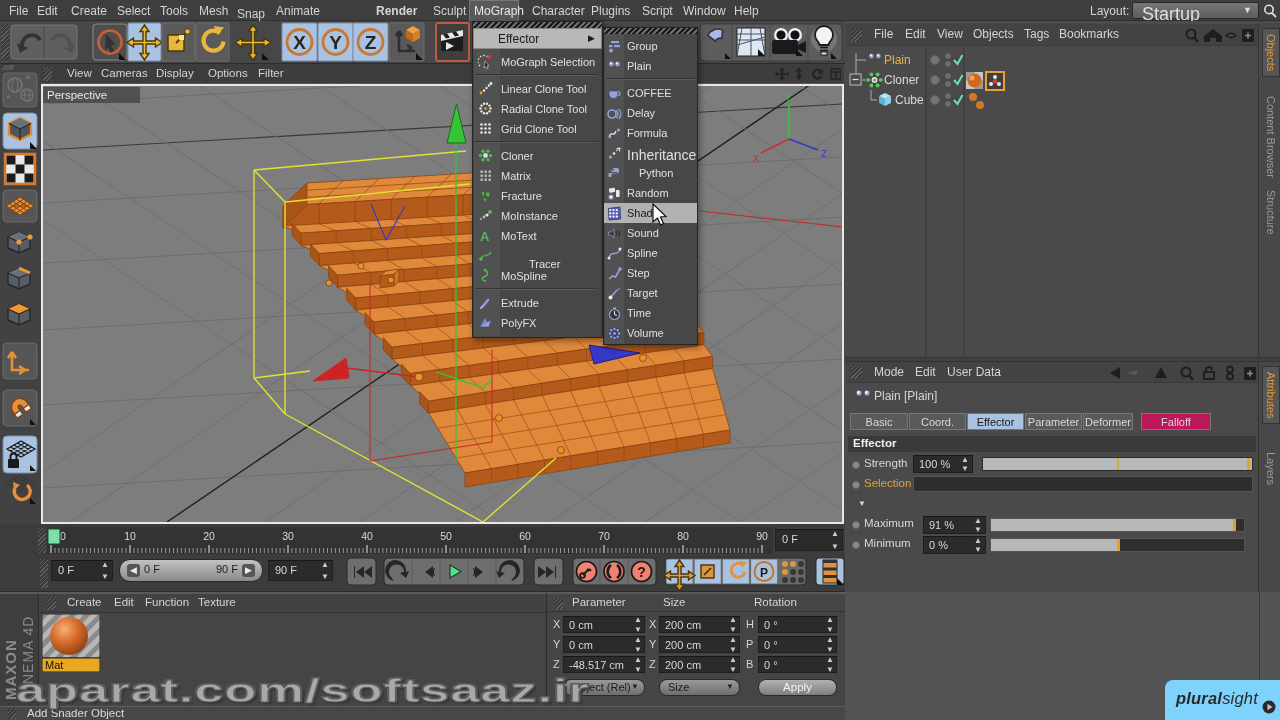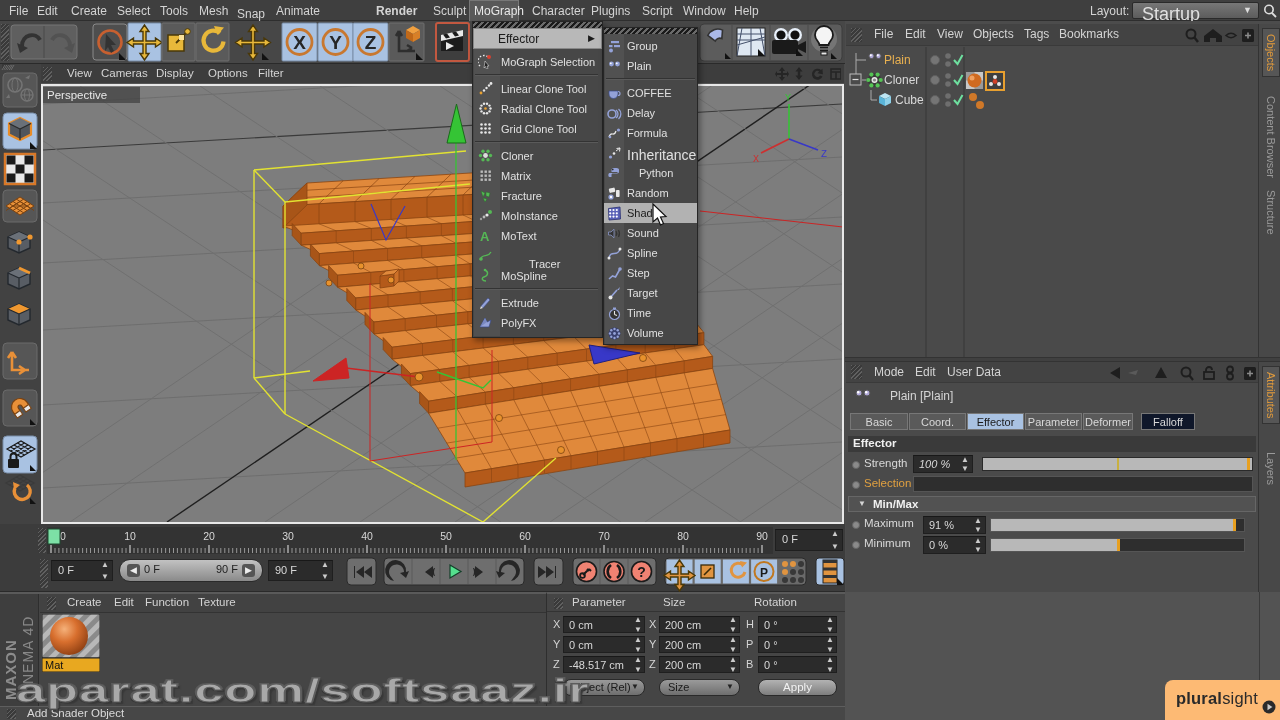--- a/index.html
+++ b/index.html
@@ -996,43 +996,42 @@
         <rect x="136" y="2" width="12" height="13" rx="1.5" fill="#1e1e1e"></rect>
         <path d="M 139 8.5 h 6 m -3 -3 v 6" stroke="#8a8a8a" stroke-width="1.6"></path>
       </svg>
     </div>
     <svg class="abs" style="left:8px;top:26px;" width="18" height="16" viewBox="0 0 18 16">
       <circle cx="5" cy="5" r="3" fill="#b0a8d8" stroke="#555"></circle>
       <circle cx="13" cy="5" r="3" fill="#b0a8d8" stroke="#555"></circle>
       <circle cx="4.2" cy="4.2" r="1.2" fill="#fff"></circle>
       <circle cx="12.2" cy="4.2" r="1.2" fill="#fff"></circle>
     </svg>
-    <span class="txt" style="left:44px;top:27px;">Plain [Plain]</span>
+    <span class="txt" style="left:28px;top:27px;">Plain [Plain]</span>
     <div class="abs" style="left:4px;top:51px;width:58px;height:17px;background:#5a5a5a;border:1px solid #777;color:#d8d8d8;font-size:11px;text-align:center;line-height:16px;">Basic</div>
     <div class="abs" style="left:63px;top:51px;width:57px;height:17px;background:#5a5a5a;border:1px solid #777;color:#d8d8d8;font-size:11px;text-align:center;line-height:16px;">Coord.</div>
     <div class="abs" style="left:121px;top:51px;width:57px;height:17px;background:#a9c2e2;border:1px solid #777;color:#1a1a1a;font-size:11px;text-align:center;line-height:16px;">Effector</div>
     <div class="abs" style="left:179px;top:51px;width:57px;height:17px;background:#5a5a5a;border:1px solid #777;color:#d8d8d8;font-size:11px;text-align:center;line-height:16px;">Parameter</div>
     <div class="abs" style="left:237px;top:51px;width:50px;height:17px;background:#5a5a5a;border:1px solid #777;color:#d8d8d8;font-size:11px;text-align:center;line-height:16px;">Deformer</div>
-    <div class="abs" style="left:295px;top:51px;width:54px;height:17px;background:#0f172a;border:1px solid #777;color:#d8d8d8;font-size:11px;text-align:center;line-height:16px;">Falloff</div>
+    <div class="abs" style="left:295px;top:51px;width:70px;height:17px;background:#be185d;border:1px solid #777;color:#d8d8d8;font-size:11px;text-align:center;line-height:16px;">Falloff</div>
     <div class="abs" style="left:2px;top:74px;width:408px;height:16px;background:#3a3a3a;color:#f0f0f0;font-weight:bold;font-size:11.5px;padding-left:5px;line-height:15px;">Effector</div>
     <div class="abs" style="left:6px;top:99px;width:8px;height:8px;border-radius:5px;background:#8a8a8a;border:1px solid #666;"></div>
     <span class="txt" style="left:18px;top:95px;color:#d8d8d8;font-size:11.5px;">Strength</span>
-    <div class="abs dk" style="left:67px;top:93px;width:60px;height:18px;font-size:11px;font-style:italic;">
+    <div class="abs dk" style="left:67px;top:93px;width:60px;height:18px;font-size:11px;">
       <span style="position:absolute;left:5px;top:2px;">100 %</span>
       <span style="position:absolute;right:3px;top:-1px;font-size:8px;color:#ccc;">▲</span>
       <span style="position:absolute;right:3px;bottom:-1px;font-size:8px;color:#ccc;">▼</span>
     </div>
     <div class="abs" style="left:136px;top:95px;width:271px;height:14px;background:#b8b8b8;border:1px solid #2a2a2a;">
       <div class="abs" style="right:2px;top:0;width:3px;height:12px;background:#e8a020;"></div>
       <div class="abs" style="left:134px;top:0;width:2px;height:12px;background:#c8b040;"></div>
     </div>
     <div class="abs" style="left:6px;top:119px;width:8px;height:8px;border-radius:5px;background:#8a8a8a;border:1px solid #666;"></div>
     <span class="txt" style="left:18px;top:115px;color:#e0a040;font-size:11.5px;">Selection</span>
     <div class="abs" style="left:67px;top:114px;width:340px;height:16px;background:#2e2e2e;border:1px solid #555;"></div>
-    <div class="abs" style="left:2px;top:134px;width:408px;height:16px;background:#525252;color:#f0f0f0;font-weight:bold;font-size:11.5px;padding-left:24px;line-height:15px;border:1px solid #666;">Min/Max</div>
     <span class="txt" style="left:12px;top:137px;font-size:8px;">▼</span>
     <div class="abs" style="left:6px;top:159px;width:8px;height:8px;border-radius:5px;background:#8a8a8a;border:1px solid #666;"></div>
     <span class="txt" style="left:18px;top:155px;color:#d8d8d8;font-size:11.5px;">Maximum</span>
     <div class="abs dk" style="left:77px;top:154px;width:63px;height:18px;font-size:11px;">
       <span style="position:absolute;left:5px;top:2px;">91 %</span>
       <span style="position:absolute;right:3px;top:-1px;font-size:8px;color:#ccc;">▲</span>
       <span style="position:absolute;right:3px;bottom:-1px;font-size:8px;color:#ccc;">▼</span>
     </div>
     <div class="abs" style="left:144px;top:156px;width:255px;height:14px;background:#2e2e2e;border:1px solid #555;">
       <div class="abs" style="left:0;top:0;width:243px;height:12px;background:#b8b8b8;"></div>
@@ -1273,18 +1272,18 @@
         <circle cx="4.3" cy="4.3" r="1.2" fill="#94a2d8"></circle>
         <circle cx="7.5" cy="3.0" r="1.2" fill="#94a2d8"></circle>
         <circle cx="10.7" cy="4.3" r="1.2" fill="#94a2d8"></circle>
         <circle cx="7.5" cy="7.5" r="1.4" fill="#94a2d8"></circle>
       </svg></div>
     <svg class="abs" style="left:46px;top:175px;" width="22" height="26" viewBox="0 0 22 26">
       <path d="M 3 1 L 3 19 L 7.5 15 L 10.5 22 L 13.5 20.5 L 10.5 14 L 16 13.5 Z" fill="#fff" stroke="#111" stroke-width="1.2"></path>
     </svg>
   </div>
 <div class="abs" style="left:16px;top:671px;font-size:34px;font-weight:bold;color:#a9a9a9;letter-spacing:0.5px;transform:scaleX(1.55);transform-origin:0 50%;-webkit-text-stroke:1px #5e5e5e;text-shadow:-1px -1px 0 #5a5a5a,1px -1px 0 #5a5a5a,-1px 1px 0 #383838,2px 2px 1px #383838;">aparat.com/softsaaz.ir</div>
-<div class="abs" style="left:1165px;top:680px;width:115px;height:40px;background:#fdba74;border-radius:8px 0 0 0;">
+<div class="abs" style="left:1165px;top:680px;width:115px;height:40px;background:#7dd3fc;border-radius:8px 0 0 0;font-style:italic;">
     <span style="position:absolute;left:11px;top:9px;font-size:16.5px;color:#2a2a2a;font-weight:bold;letter-spacing:0.2px;">plural<span style="font-weight:normal;">sight</span></span>
     <svg style="position:absolute;right:4px;bottom:6px;" width="14" height="14" viewBox="0 0 14 14">
       <circle cx="7" cy="7" r="6.5" fill="#2a2a2a"></circle>
       <path d="M 5.5 3.8 l 5 3.2 l -5 3.2 z" fill="#c9c9c9"></path>
     </svg>
   </div>
 </body></html>

